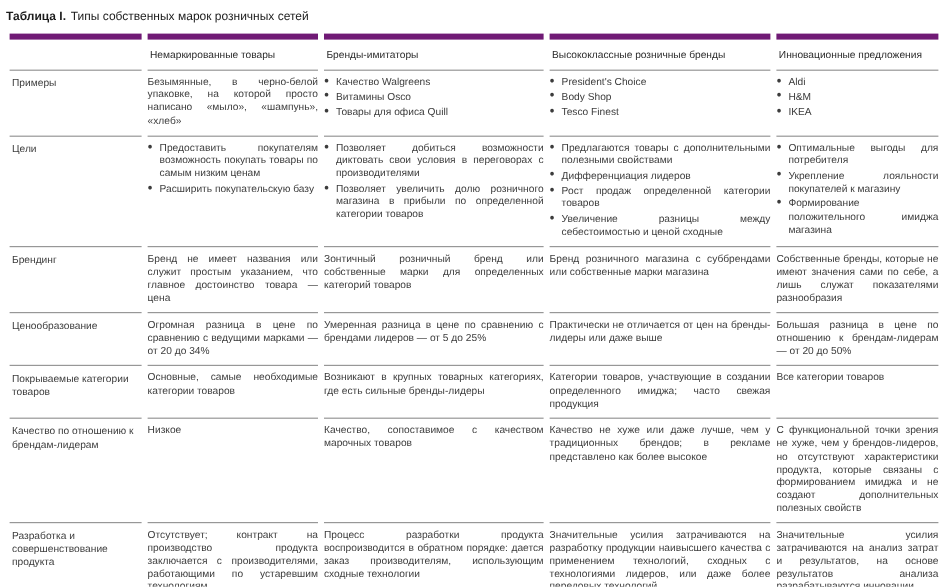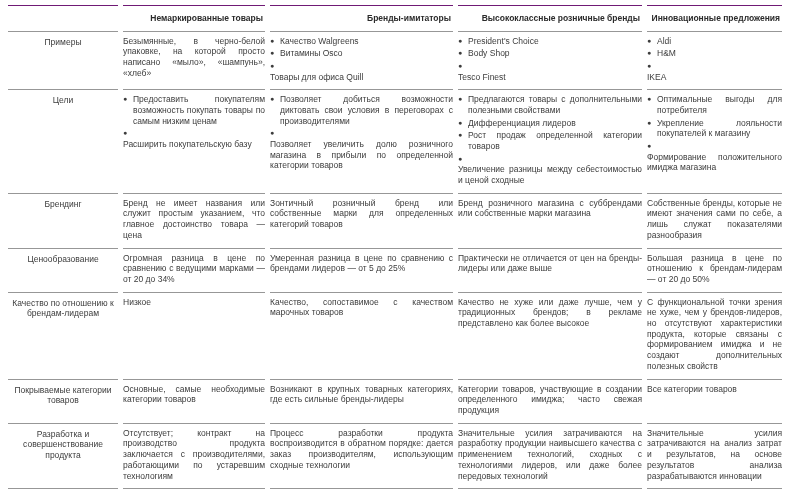--- a/index.html
+++ b/index.html
@@ -18,38 +18,41 @@
     border-spacing: 5px 0;
     table-layout: fixed;
   }
   th, td {
     vertical-align: top;
     font-size: 8.5px;
     line-height: 1.26;
     border-bottom: 1px solid #979797;
   }
   thead th {
-    border-top: 1px solid #701a75;
-    font-weight: bold;
-    text-align: right;
+    border-top: 5px solid #701a75;
+    font-weight: normal;
+    text-align: left;
     color: #2b2b2b;
     padding: 7px 2px 7px 2px;
   }
   tbody td { padding: 4px 0 7px 0; }
-  .row-label { text-align: center; padding: 5px 2px 7px 2px; }
+  .row-label { text-align: left; padding: 5px 2px 7px 2px; }
   .cell { text-align: justify; }
   .bullet-item { display: flex; margin-bottom: 2px; }
-  .bullet-item:last-child { margin-bottom: 0; flex-direction: column; }
+  .bullet-item:last-child { margin-bottom: 0; }
   .bullet { flex: 0 0 10px; width: 10px; font-size: 7px; line-height: 10.5px; }
   .bullet-text { flex: 1; text-align: justify; }
 </style>
 </head>
 <body>
 
 <div class="page">
+  <div class="title">
+    <span class="title-label">Таблица I.</span><span class="title-text">Типы собственных марок розничных сетей</span>
+  </div>
 
   <table>
     <colgroup>
       <col style="width:110px">
       <col style="width:142px">
       <col style="width:183px">
       <col style="width:184px">
       <col>
     </colgroup>
     <thead>
@@ -171,34 +174,34 @@
           <td class="cell">Собственные бренды, которые не имеют значения сами по себе, а лишь служат показателями разнообразия</td>
         </tr>
         <tr>
           <td class="row-label">Ценообразование</td>
           <td class="cell">Огромная разница в цене по сравнению с ведущими марками — от 20 до 34%</td>
           <td class="cell">Умеренная разница в цене по сравнению с брендами лидеров — от 5 до 25%</td>
           <td class="cell">Практически не отличается от цен на бренды-лидеры или даже выше</td>
           <td class="cell">Большая разница в цене по отношению к брендам-лидерам — от 20 до 50%</td>
         </tr>
         <tr>
+          <td class="row-label">Покрываемые категории товаров</td>
+          <td class="cell">Основные, самые необходимые категории товаров</td>
+          <td class="cell">Возникают в крупных товарных категориях, где есть сильные бренды-лидеры</td>
+          <td class="cell">Категории товаров, участвующие в создании определенного имиджа; часто свежая продукция</td>
+          <td class="cell">Все категории товаров</td>
+        </tr>
+        <tr>
           <td class="row-label">Качество по отношению к брендам-лидерам</td>
           <td class="cell">Низкое</td>
           <td class="cell">Качество, сопоставимое с качеством марочных товаров</td>
           <td class="cell">Качество не хуже или даже лучше, чем у традиционных брендов; в рекламе представлено как более высокое</td>
           <td class="cell">С функциональной точки зрения не хуже, чем у брендов-лидеров, но отсутствуют характеристики продукта, которые связаны с формированием имиджа и не создают дополнительных полезных свойств</td>
         </tr>
         <tr>
-          <td class="row-label">Покрываемые категории товаров</td>
-          <td class="cell">Основные, самые необходимые категории товаров</td>
-          <td class="cell">Возникают в крупных товарных категориях, где есть сильные бренды-лидеры</td>
-          <td class="cell">Категории товаров, участвующие в создании определенного имиджа; часто свежая продукция</td>
-          <td class="cell">Все категории товаров</td>
-        </tr>
-        <tr>
           <td class="row-label">Разработка и совершенствование продукта</td>
           <td class="cell">Отсутствует; контракт на производство продукта заключается с производителями, работающими по устаревшим технологиям</td>
           <td class="cell">Процесс разработки продукта воспроизводится в обратном порядке: дается заказ производителям, использующим сходные технологии</td>
           <td class="cell">Значительные усилия затрачиваются на разработку продукции наивысшего качества с применением технологий, сходных с технологиями лидеров, или даже более передовых технологий</td>
           <td class="cell">Значительные усилия затрачиваются на анализ затрат и результатов, на основе результатов анализа разрабатываются инновации</td>
         </tr>
       </tbody>
   </table>
 </div>
 

